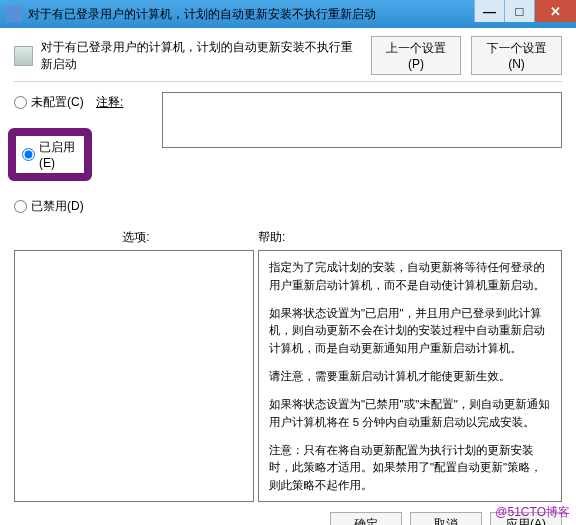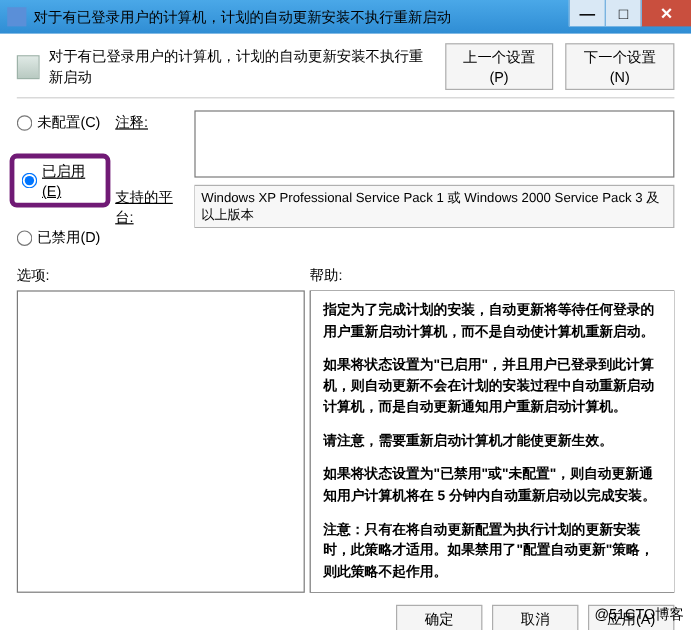--- a/index.html
+++ b/index.html
@@ -99,25 +99,24 @@
       gap: 20px;
       padding-top: 2px;
       width: 72px;
     }
     .radio-item {
       display: flex;
       align-items: center;
       gap: 4px;
     }
     .radio-highlight {
-      border: 4px solid #701a75;
+      border: 8px solid #701a75;
       border-radius: 6px;
       padding: 3px 6px;
       margin: -3px -6px;
-      text-decoration: underline;
     }
     .radio-item input[type=radio] {
       margin: 0;
     }
     .fields-column {
       flex: 1;
       display: flex;
       flex-direction: column;
       gap: 6px;
     }
@@ -148,20 +147,21 @@
       background: #f7f7f7;
       font-size: 11px;
       padding: 3px 5px;
       overflow-y: scroll;
       line-height: 1.3;
     }
     .section-labels {
       display: flex;
       margin-top: 14px;
       margin-bottom: 4px;
+      text-align: center;
     }
     .section-labels .left-label {
       width: 244px;
       font-size: 12px;
     }
     .section-labels .right-label {
       font-size: 12px;
     }
     .panels-row {
       display: flex;
@@ -175,40 +175,39 @@
     }
     .help-panel {
       flex: 1;
       height: 252px;
       border: 1px solid #7a7a7a;
       background: #fff;
       padding: 8px 10px;
       overflow-y: scroll;
       font-size: 11.5px;
       line-height: 1.55;
-      font-weight: bold;
     }
     .help-panel p {
       margin-bottom: 10px;
     }
     .footer {
       display: flex;
       justify-content: flex-end;
       gap: 8px;
       margin-top: 10px;
       position: relative;
     }
     .footer .btn {
       min-width: 72px;
     }
     .watermark {
       position: absolute;
       right: 6px;
       bottom: 4px;
-      color: #000000;
+      color: #a21caf;
       font-size: 12px;
       pointer-events: none;
     }
   </style>
 </head>
 <body>
 
 <div class="titlebar">
   <span class="titlebar-icon"></span>
   <span class="titlebar-text">对于有已登录用户的计算机，计划的自动更新安装不执行重新启动</span>
@@ -247,24 +246,20 @@
         <input type="radio" name="state" style="">
         <span>已禁用(D)</span>
       </label>
     </div>
 
     <div class="fields-column">
       <div class="field-row">
         <span class="field-label">注释:</span>
         <textarea class="comment-box" style=""></textarea>
       </div>
-      <div class="field-row">
-        <span class="field-label">支持的平台:</span>
-        <div class="platform-box">Windows XP Professional Service Pack 1 或 Windows 2000 Service Pack 3 及以上版本</div>
-      </div>
     </div>
   </div>
 
   <div class="section-labels">
     <span class="left-label">选项:</span>
     <span class="right-label">帮助:</span>
   </div>
 
   <div class="panels-row">
     <div class="options-panel"></div>

